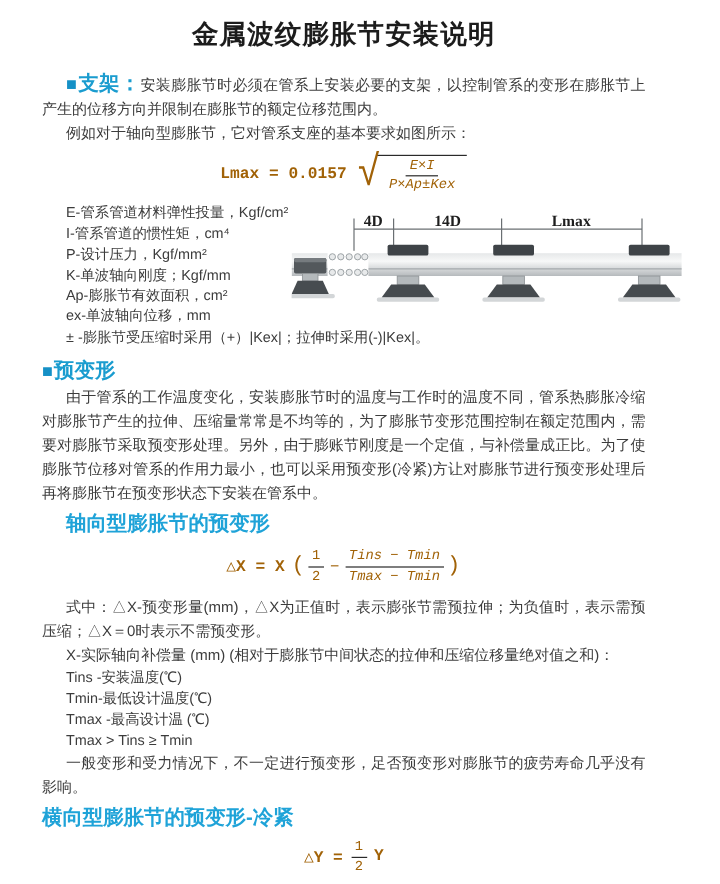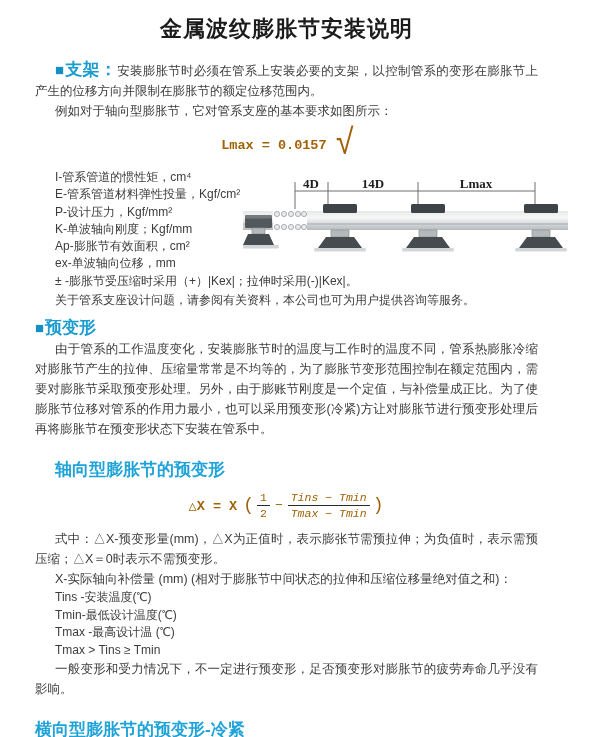--- a/index.html
+++ b/index.html
@@ -42,21 +42,21 @@
     font-weight:bold;
     color:#1a9ccf;
     line-height:22px;
     margin-top:8px;
   }
   .sub-head {
     font-size:17px;
     font-weight:bold;
     color:#1fa3d8;
     line-height:22px;
-    margin-top:20px;
+    margin-top:5px;
   }
   .sub-head.indented { margin-left:20px; }
 
   
   .formula {
     display:flex;
     justify-content:center;
     align-items:center;
     font-family:Liberation Mono, monospace;
     color:#a16207;
@@ -120,32 +120,37 @@
   <h1 class="doc-title">金属波纹膨胀节安装说明</h1>
 
   <p class="para indent1"><span class="inline-section-head"><span class="bullet-sq">■</span><span>支架：</span></span><span>安装膨胀节时必须在管系上安装必要的支架，以控制管系的变形在膨胀节上产生的位移方向并限制在膨胀节的额定位移范围内。</span></p>
 
   <p class="para indent1">例如对于轴向型膨胀节，它对管系支座的基本要求如图所示：</p>
 
   <div class="formula">
     <span class="f-lhs">Lmax = 0.0157</span>
     <span class="sqrt">
       <span class="radical">√</span>
+      <span class="sqrt-body">
+        <span class="frac italic">
+          <span class="num">E×I</span>
+          <span class="den">P×Ap±Kex</span>
+        </span>
+      </span>
     </span>
   </div>
 
   <div class="defs">
+    <div class="line shifted">E-管系管道材料弹性投量，Kgf/cm²</div>
     <div class="line shifted">I-管系管道的惯性矩，cm⁴</div>
-    <div class="line shifted">E-管系管道材料弹性投量，Kgf/cm²</div>
     <div class="line shifted">P-设计压力，Kgf/mm²</div>
     <div class="line shifted">K-单波轴向刚度；Kgf/mm</div>
     <div class="line shifted">Ap-膨胀节有效面积，cm²</div>
     <div class="line shifted">ex-单波轴向位移，mm</div>
     <div class="line shifted">± -膨胀节受压缩时采用（+）|Kex|；拉伸时采用(-)|Kex|。</div>
-    <div class="line shifted gap-top">关于管系支座设计问题，请参阅有关资料，本公司也可为用户提供咨询等服务。</div>
   </div>
 
   <div class="diagram-wrap">
     <svg width="352" height="100" viewBox="0 0 352 100">
       <defs>
         <linearGradient id="pipeG" x1="0" y1="0" x2="0" y2="1">
           <stop offset="0" stop-color="#e6e8e9"></stop>
           <stop offset="0.35" stop-color="#f7f8f8"></stop>
           <stop offset="1" stop-color="#b6babd"></stop>
         </linearGradient>

